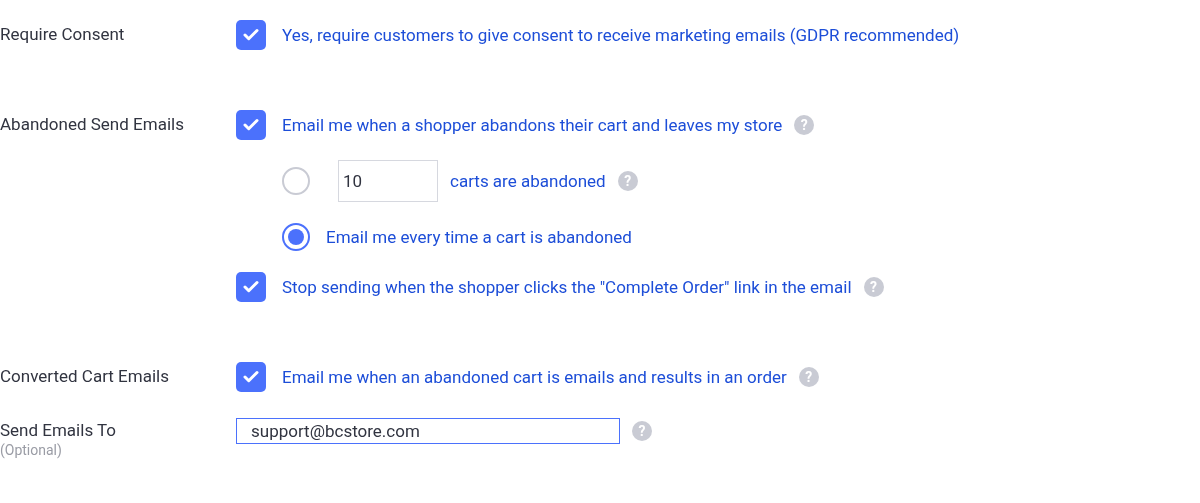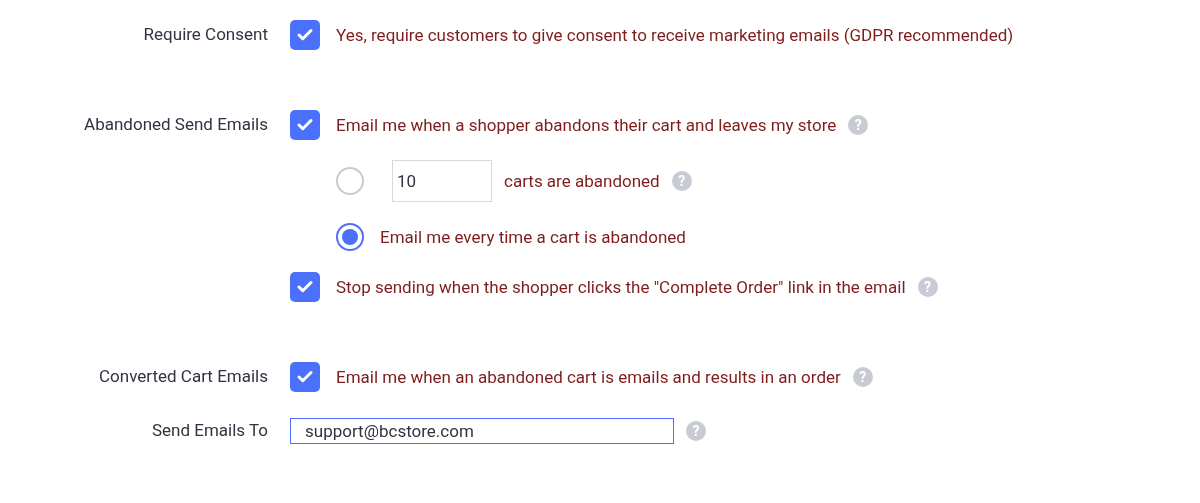--- a/index.html
+++ b/index.html
@@ -12,23 +12,22 @@
       background: #fff;
       width: 1200px;
     }
     .row {
       display: flex;
       align-items: flex-start;
       margin-bottom: 60px;
     }
     .row.tight { margin-bottom: 24px; }
     .label-col {
-      width: 290px;
+      width: 236px;
       flex-shrink: 0;
-      text-align: right;
       padding-right: 22px;
       padding-top: 4px;
       color: #313440;
     }
     .optional {
       display: block;
       font-size: 14px;
       color: #9a9ca5;
       margin-top: 2px;
     }
@@ -71,21 +70,21 @@
       cursor: pointer;
       background: #fff;
     }
     .radio.selected { border-color: #4b71fc; border-width: 2px; }
     .radio.selected .dot {
       width: 16px;
       height: 16px;
       border-radius: 50%;
       background: #4b71fc;
     }
-    .text { color: #7f1d1d; }
+    .text { color: #1d4ed8; }
     .help {
       width: 20px;
       height: 20px;
       border-radius: 50%;
       background: #c9cbd4;
       color: #fff;
       display: flex;
       align-items: center;
       justify-content: center;
       font-size: 14px;
@@ -179,20 +178,21 @@
       </div>
       <span class="text">Email me when an abandoned cart is emails and results in an order</span>
       <span class="help">?</span>
     </div>
   </div>
 </div>
 
 <div class="row">
   <div class="label-col">
     <span>Send Emails To</span>
+    <span class="optional">(Optional)</span>
   </div>
   <div class="content-col">
     <div class="line">
       <input class="email-input" value="support@bcstore.com" style="">
       <span class="help">?</span>
     </div>
   </div>
 </div>
 
 </body></html>

